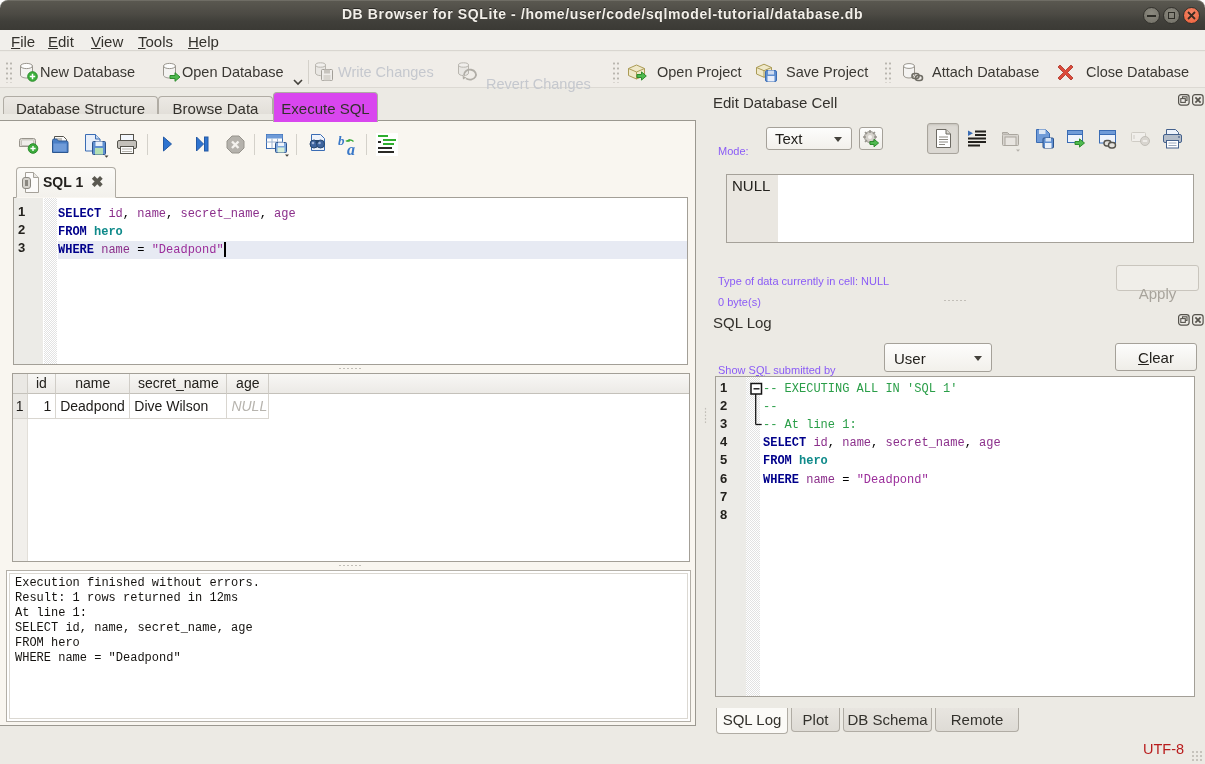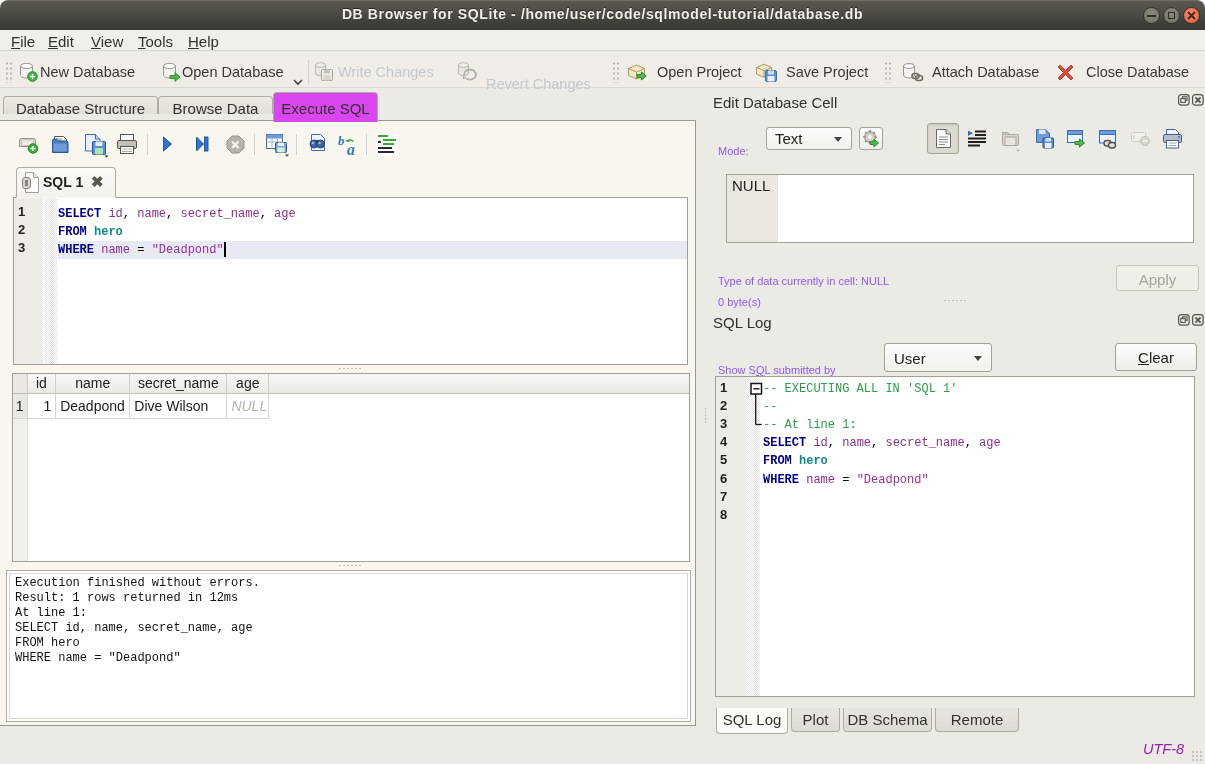--- a/index.html
+++ b/index.html
@@ -99,21 +99,21 @@
   border:1px solid #a39f97; background:#fff; }
 #logbox .gutter { position:absolute; left:0; top:0; width:30px; height:100%; background:#ecebe7; }
 #logbox .hatch { left:30px; top:0; width:14px; height:100%; }
 #logbox .codeline { left:47px; }
 
 .btab { position:absolute; top:708px; height:24px; border:1px solid #b0aca4; border-top:none;
   border-radius:0 0 4px 4px; background:linear-gradient(#e8e5e0,#dedbd5);
   font-size:15px; color:#33312c; text-align:center; padding-top:3px; }
 .btab.active { background:#fbfaf7; height:26px; z-index:4; }
 
-#utf8 { position:absolute; left:1143px; top:741px; font-size:14.5px; color:#a21caf;font-style:italic; }
+#utf8 { position:absolute; left:1143px; top:741px; font-size:14.5px; color:#b91c1c; }
 #sgrip { position:absolute; left:1191px; top:750px; width:13px; height:13px;
   background-image:radial-gradient(circle,#c6c3bc 0.9px,transparent 1.1px); background-size:4px 4px; }
 .corner { position:absolute; width:10px; height:10px; background:#fff; z-index:-1; }
 svg { position:absolute; overflow:visible; }
 </style></head>
 <body>
 <div class="corner" style="left:0;top:0"></div>
 <div class="corner" style="left:1195px;top:0"></div>
 
 <div id="titlebar"></div>
@@ -393,21 +393,21 @@
   <circle cx="17" cy="9" r="1" fill="#5d7396"></circle>
 </svg>
 
 <div id="cellbox">
     <div class="gut">
       <div class="nulltxt">NULL</div>
     </div>
   </div>
 <div class="lbl14" style="left:718px;top:261px">Type of data currently in cell: NULL</div>
 <div class="lbl14" style="left:718px;top:282px">0 byte(s)</div>
-<div class="btn dis" style="left:1116px;top:265px;width:83px;height:26px;padding-top:5px">Apply</div>
+<div class="btn dis" style="left:1116px;top:265px;width:83px;height:26px;padding-top:19px">Apply</div>
 <div class="hdots" style="left:943px;top:299px"></div>
 
 <div class="docktitle" style="left:713px;top:314px">SQL Log</div>
 <svg style="left:1178px;top:314px" width="12" height="12">
     <rect x="0.6" y="0.6" width="10.5" height="10.5" rx="2.5" fill="none" stroke="#55534c" stroke-width="1.2"></rect>
     <rect x="4.5" y="2.8" width="4.5" height="3.6" fill="none" stroke="#55534c" stroke-width="1.1"></rect>
     <rect x="2.8" y="4.6" width="4.5" height="3.8" fill="#f1efeb" stroke="#55534c" stroke-width="1.1"></rect>
   </svg>
 <svg style="left:1192px;top:314px" width="12" height="12">
     <rect x="0.6" y="0.6" width="10.5" height="10.5" rx="2.5" fill="none" stroke="#55534c" stroke-width="1.2"></rect>

